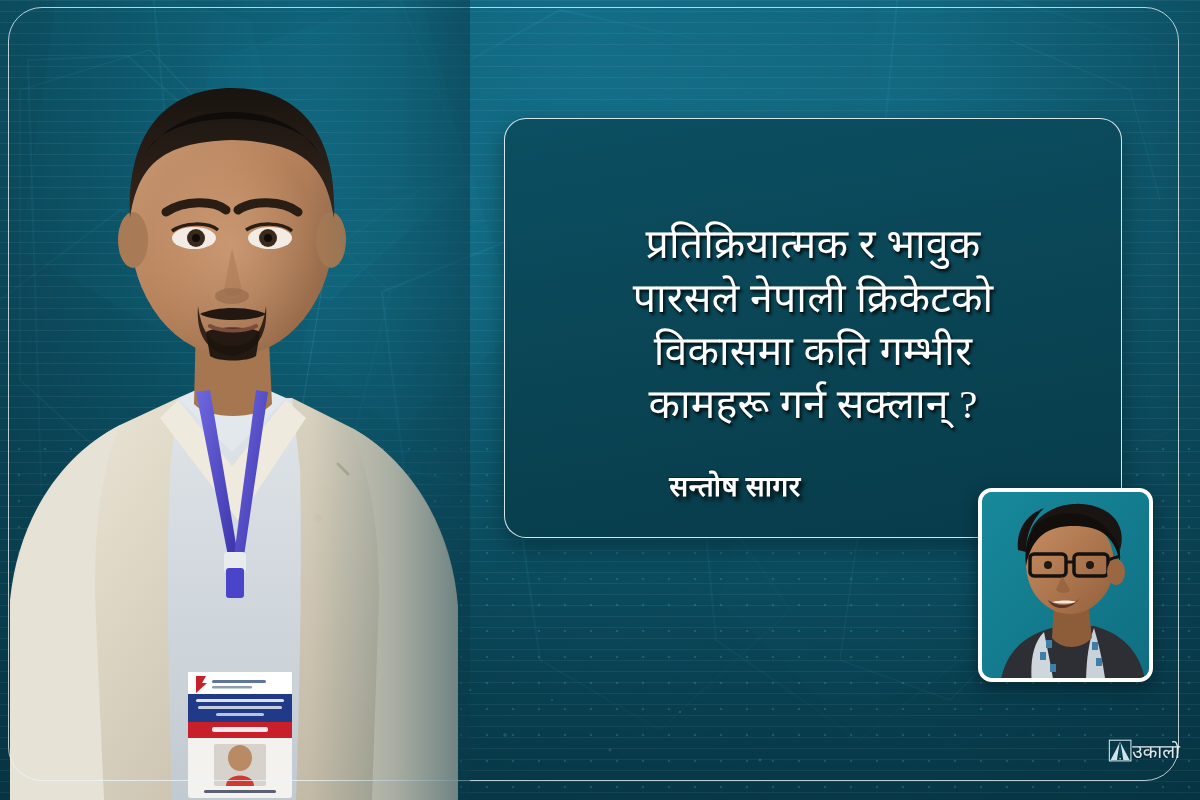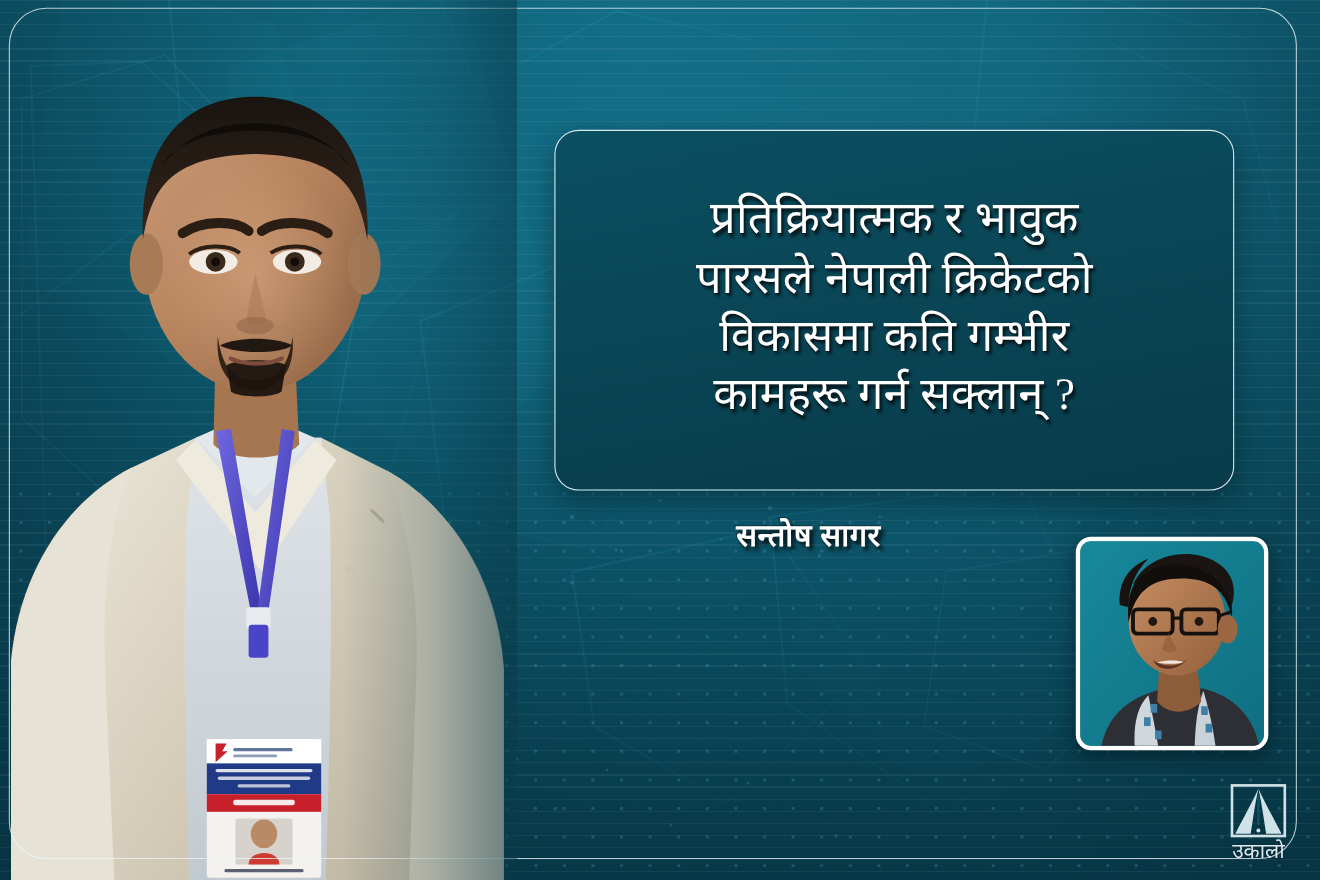--- a/index.html
+++ b/index.html
@@ -72,21 +72,21 @@
     overflow:hidden;
   }
   .portrait-fade{
     position:absolute;inset:0;
     background:linear-gradient(90deg, rgba(10,60,76,0) 66%, rgba(10,62,78,.22) 84%, rgba(10,58,74,.55) 100%);
     z-index:9;
   }
 
   
   .quote-box{
-    position:absolute;left:504px;top:118px;width:618px;height:328px;
+    position:absolute;left:504px;top:118px;width:618px;height:420px;
     background:linear-gradient(170deg,#0b4f62 0%,#0a4656 45%,#073b4a 100%);
     border:1.6px solid rgba(232,244,247,.92);
     border-radius:22px;
     box-shadow:0 10px 26px rgba(2,24,32,.45);
     display:flex;align-items:center;justify-content:center;
     padding:10px 26px 16px 26px;
   }
   .quote-text{
     color:#ffffff;
     font-size:41px;
@@ -117,21 +117,21 @@
     border:4px solid #ffffff;
     border-radius:14px;
     overflow:hidden;
     box-shadow:0 6px 16px rgba(2,22,30,.55);
     background:#15818f;
   }
 
   
   .logo{
     position:absolute;left:1108px;top:712px;width:72px;height:78px;
-    display:flex;flex-direction:column;align-items:center;justify-content:flex-start;
+    display:flex;flex-direction:row;align-items:center;justify-content:flex-start;
   }
   .logo-mark{width:54px;height:52px;}
   .logo-word{
     color:#dceaee;font-size:19px;line-height:1;margin-top:1px;
     font-family:"Liberation Serif","DejaVu Serif",serif;
     text-shadow:0 1px 2px rgba(0,0,0,.5);
   }
 </style>
 </head>
 <body>

